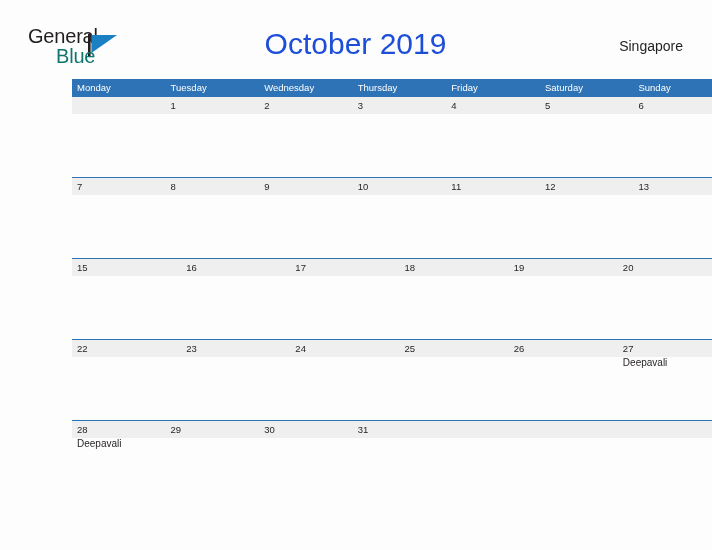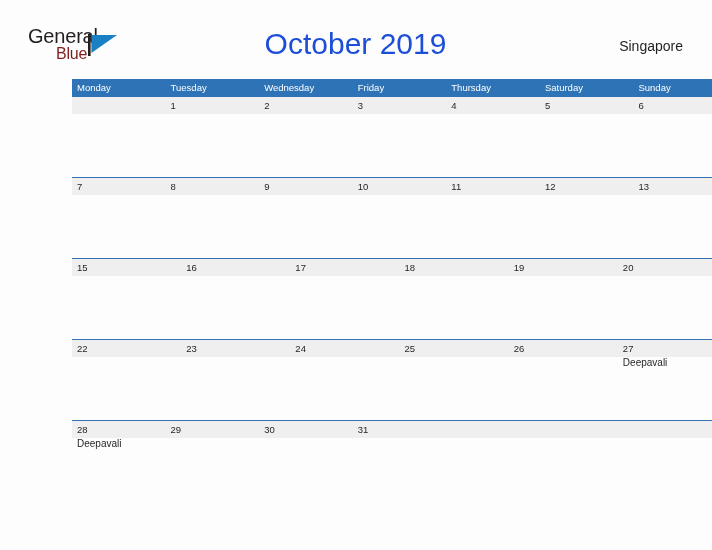--- a/index.html
+++ b/index.html
@@ -44,22 +44,22 @@
     font-size: 20px;
     color: #231f20;
     letter-spacing: -0.2px;
     line-height: 1;
     font-family: "Liberation Sans", sans-serif;
   }
   .logo-blue {
     position: absolute;
     left: 28px;
     top: 20px;
-    font-size: 16px;
-    color: #7f1d1d;
+    font-size: 20px;
+    color: #0f766e;
     letter-spacing: -0.2px;
     line-height: 1;
     font-family: "Liberation Sans", sans-serif;
   }
   .logo-flag {
     position: absolute;
     left: 60px;
     top: 8px;
     width: 32px;
     height: 22px;
@@ -197,22 +197,22 @@
 
     <div class="cal-location">Singapore</div>
   </div>
 
   <div class="calendar">
 
     <div class="dow-row">
       <div class="dow-cell">Monday</div>
       <div class="dow-cell">Tuesday</div>
       <div class="dow-cell">Wednesday</div>
+      <div class="dow-cell">Thursday</div>
       <div class="dow-cell">Friday</div>
-      <div class="dow-cell">Thursday</div>
       <div class="dow-cell">Saturday</div>
       <div class="dow-cell">Sunday</div>
     </div>
 
     <div class="week">
       <div class="week-inner">
         <div class="day-cell">
           <div class="day-stripe"></div>
           <div class="day-num"></div>
           <div class="day-event"></div>

